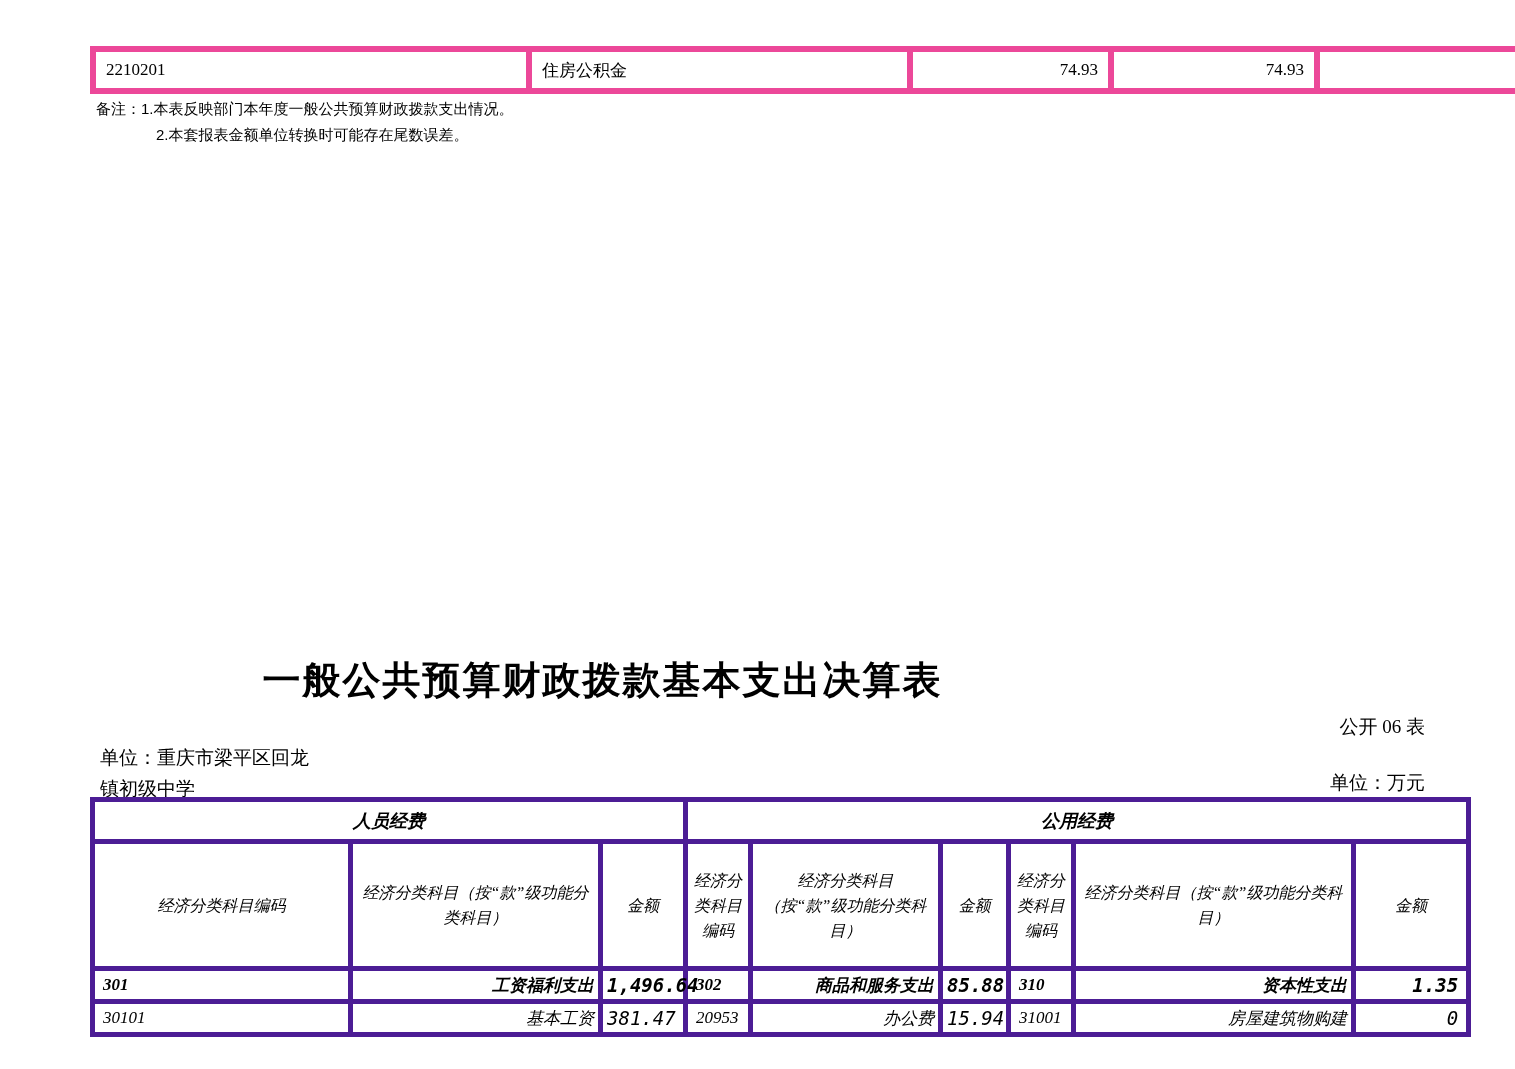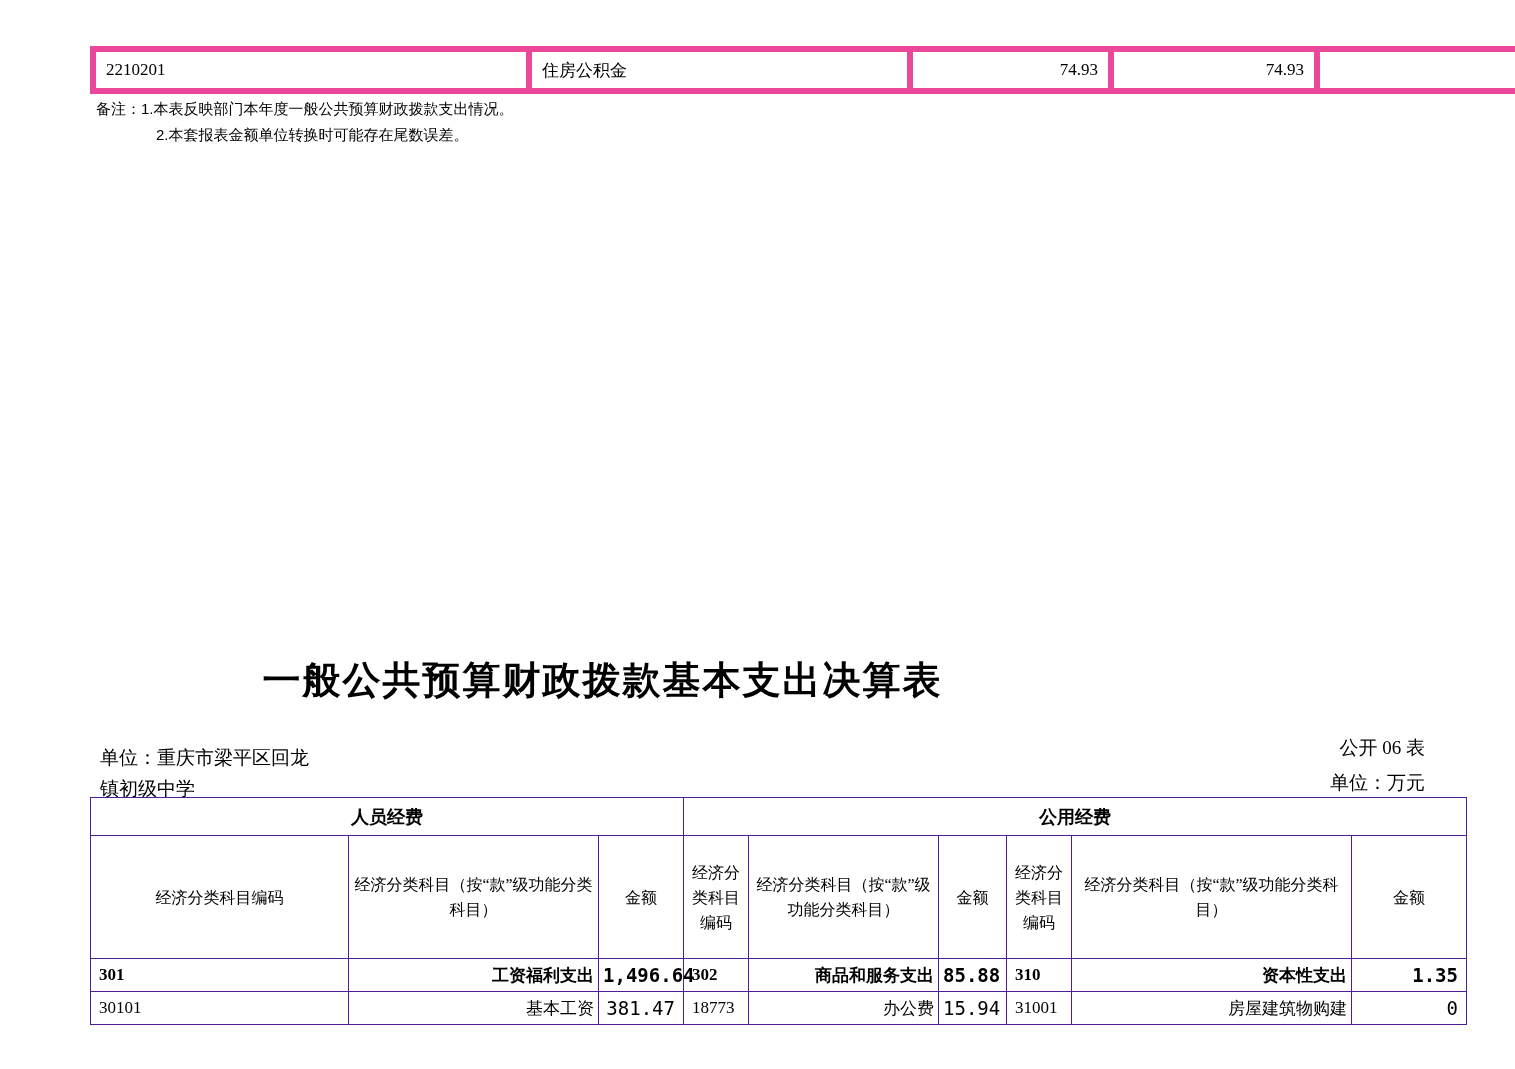--- a/index.html
+++ b/index.html
@@ -65,21 +65,21 @@
     text-align: center;
     font-size: 38px;
     font-weight: bold;
     letter-spacing: 2px;
     font-family: "Liberation Serif", serif;
   }
 
   .public-tag {
     position: absolute;
     right: 90px;
-    top: 735px;
+    top: 714px;
     font-size: 19px;
   }
 
   .unit-left {
     position: absolute;
     left: 100px;
     top: 742px;
     font-size: 19px;
     line-height: 31px;
     width: 320px;
@@ -95,26 +95,27 @@
   
   .main-table {
     position: absolute;
     left: 90px;
     top: 797px;
     width: 1336px;
     border-collapse: collapse;
     table-layout: fixed;
   }
   .main-table th, .main-table td {
-    border: 1px solid #4c1d95;
+    border: 5px solid #4c1d95;
     font-weight: normal;
     font-size: 17px;
     padding: 2px 4px;
     vertical-align: middle;
     font-family: "Liberation Serif", serif;
+    font-style: italic;
   }
   .main-table .group-head {
     height: 33px;
     text-align: center;
     font-weight: bold;
     font-size: 18px;
   }
   .main-table .col-head {
     height: 118px;
     text-align: center;
@@ -219,21 +220,21 @@
         <td class="nm">商品和服务支出</td>
         <td class="num">85.88</td>
         <td class="code">310</td>
         <td class="nm">资本性支出</td>
         <td class="num">1.35</td>
       </tr>
       <tr class="row-h">
         <td class="code">30101</td>
         <td class="nm">基本工资</td>
         <td class="num">381.47</td>
-        <td class="code">18773</td>
+        <td class="code">20953</td>
         <td class="nm">办公费</td>
         <td class="num">15.94</td>
         <td class="code">31001</td>
         <td class="nm">房屋建筑物购建</td>
         <td class="num">0</td>
       </tr>
     </tbody>
   </table>
 
 

